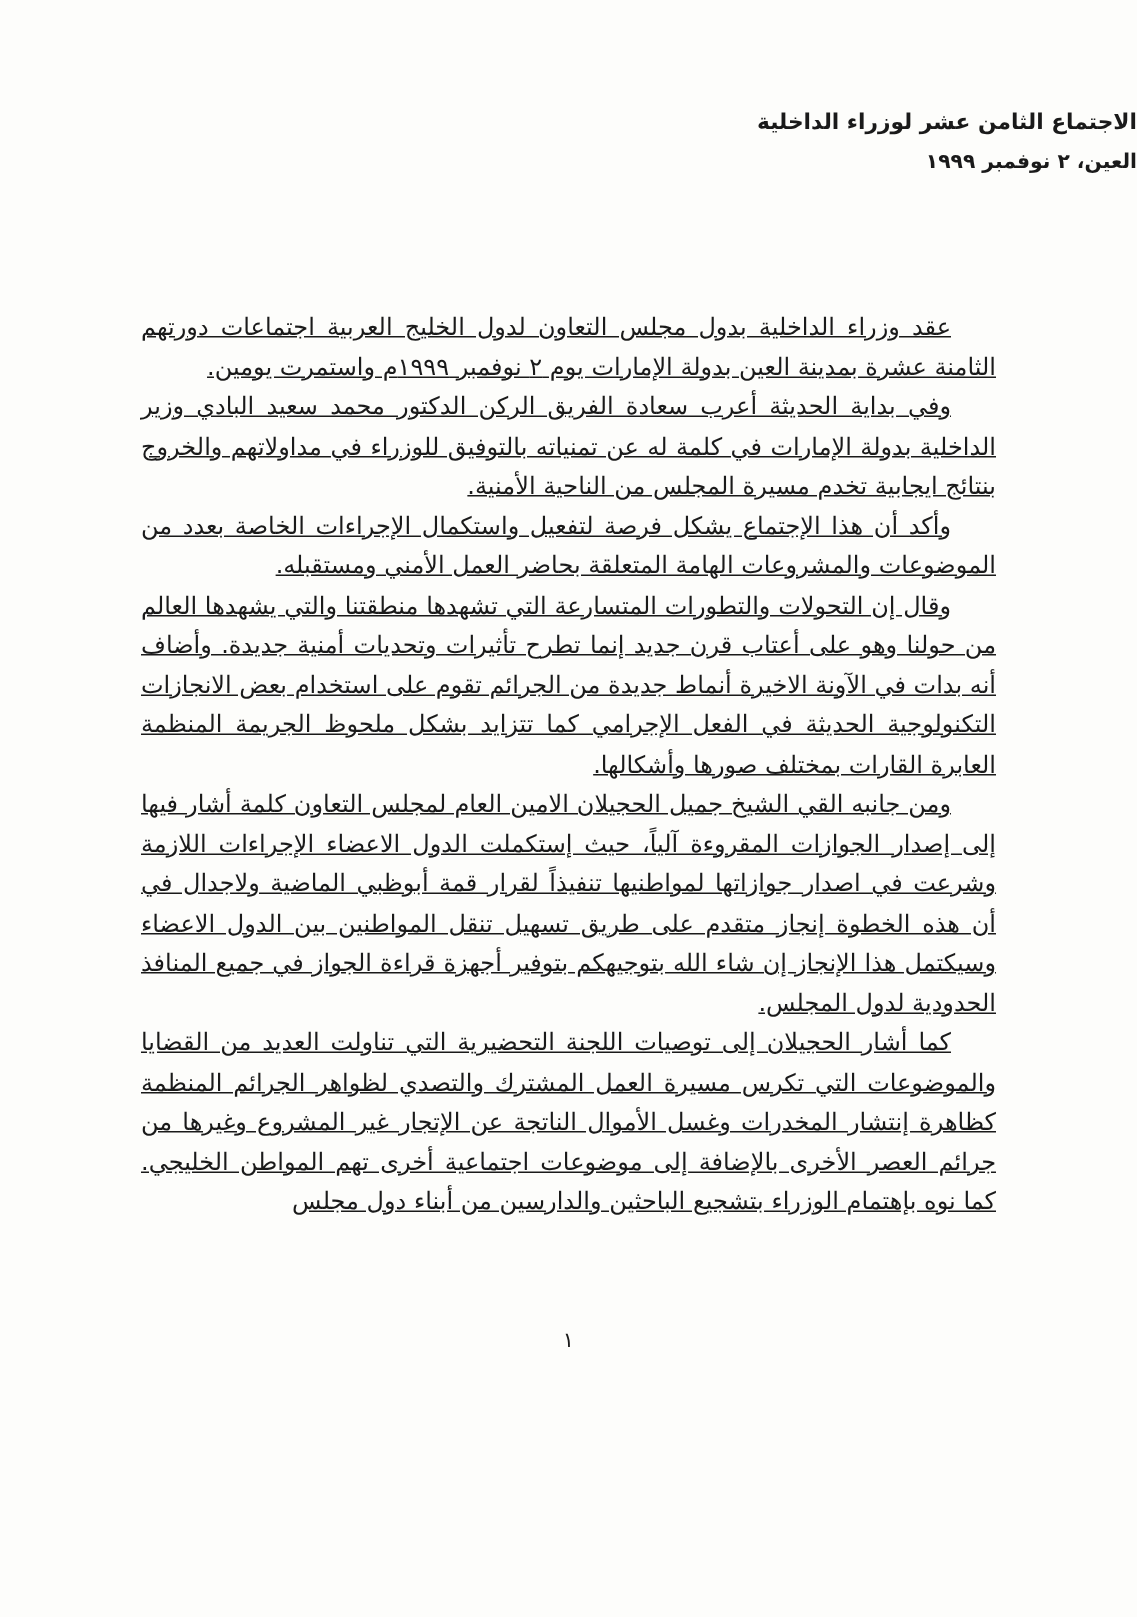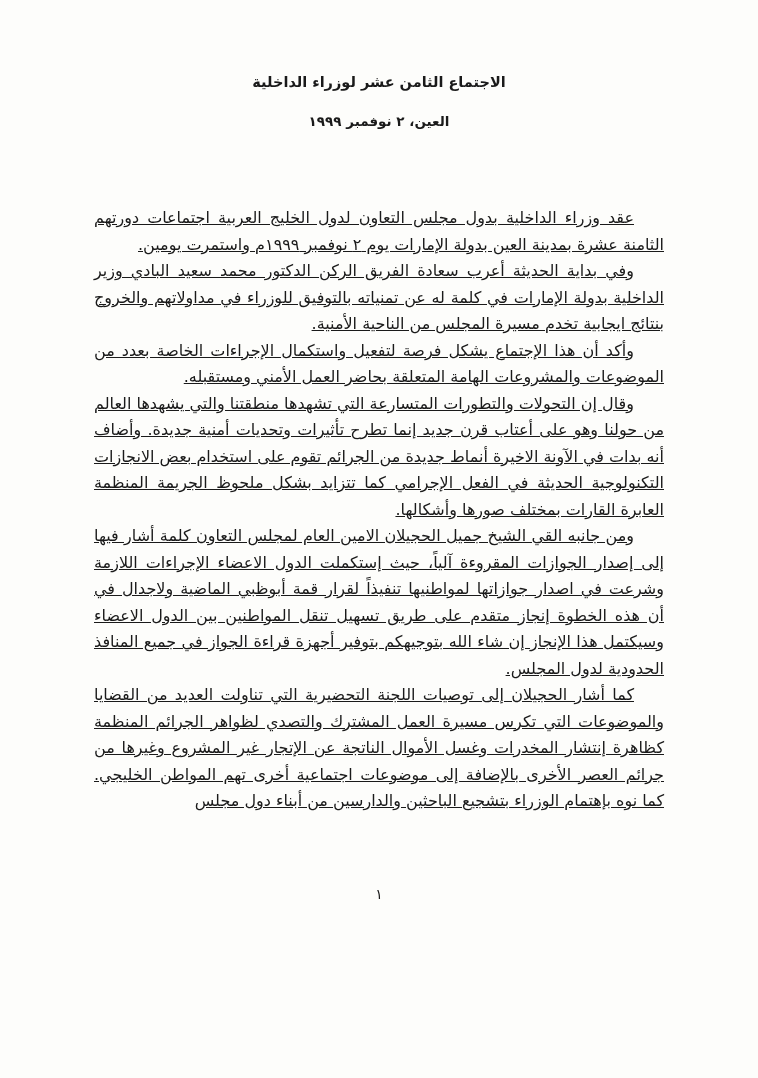--- a/index.html
+++ b/index.html
@@ -15,30 +15,30 @@
       background: #fdfdfb;
       overflow: hidden;
       font-family: "DejaVu Sans", sans-serif;
       color: #1a1a1a;
     }
     .title-block {
       position: absolute;
       top: 72px;
       left: 0;
       right: 0;
-      text-align: center;
+      text-align: right;
       direction: rtl;
     }
     .doc-title {
       font-size: 14.5px;
       font-weight: bold;
       line-height: 1.4;
     }
     .doc-subtitle {
-      margin-top: 21px;
+      margin-top: 8px;
       font-size: 13.5px;
       font-weight: bold;
     }
     .body-text {
       position: absolute;
       top: 205px;
       right: 94px;
       left: 94px;
       direction: rtl;
       text-align: justify;

